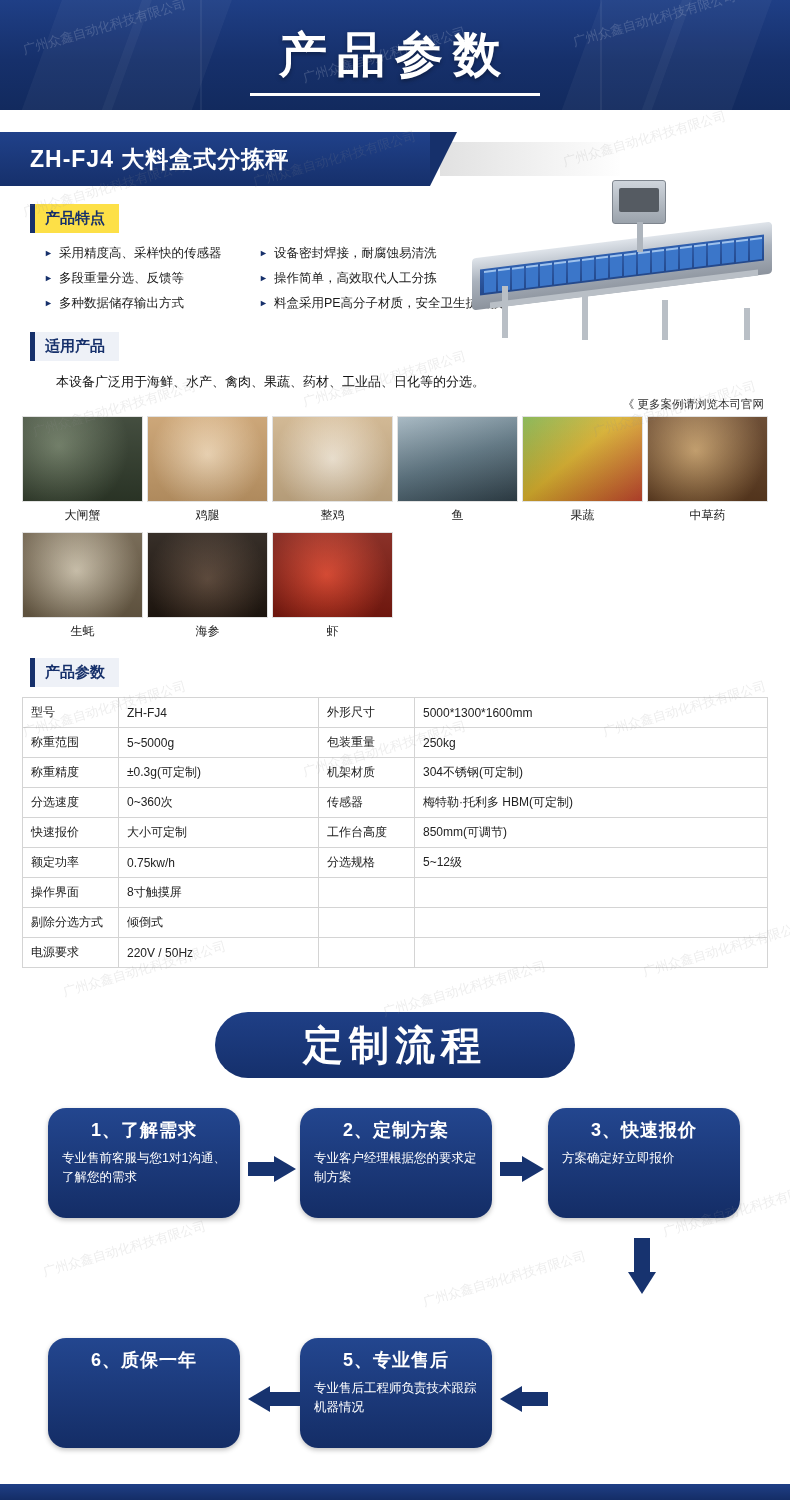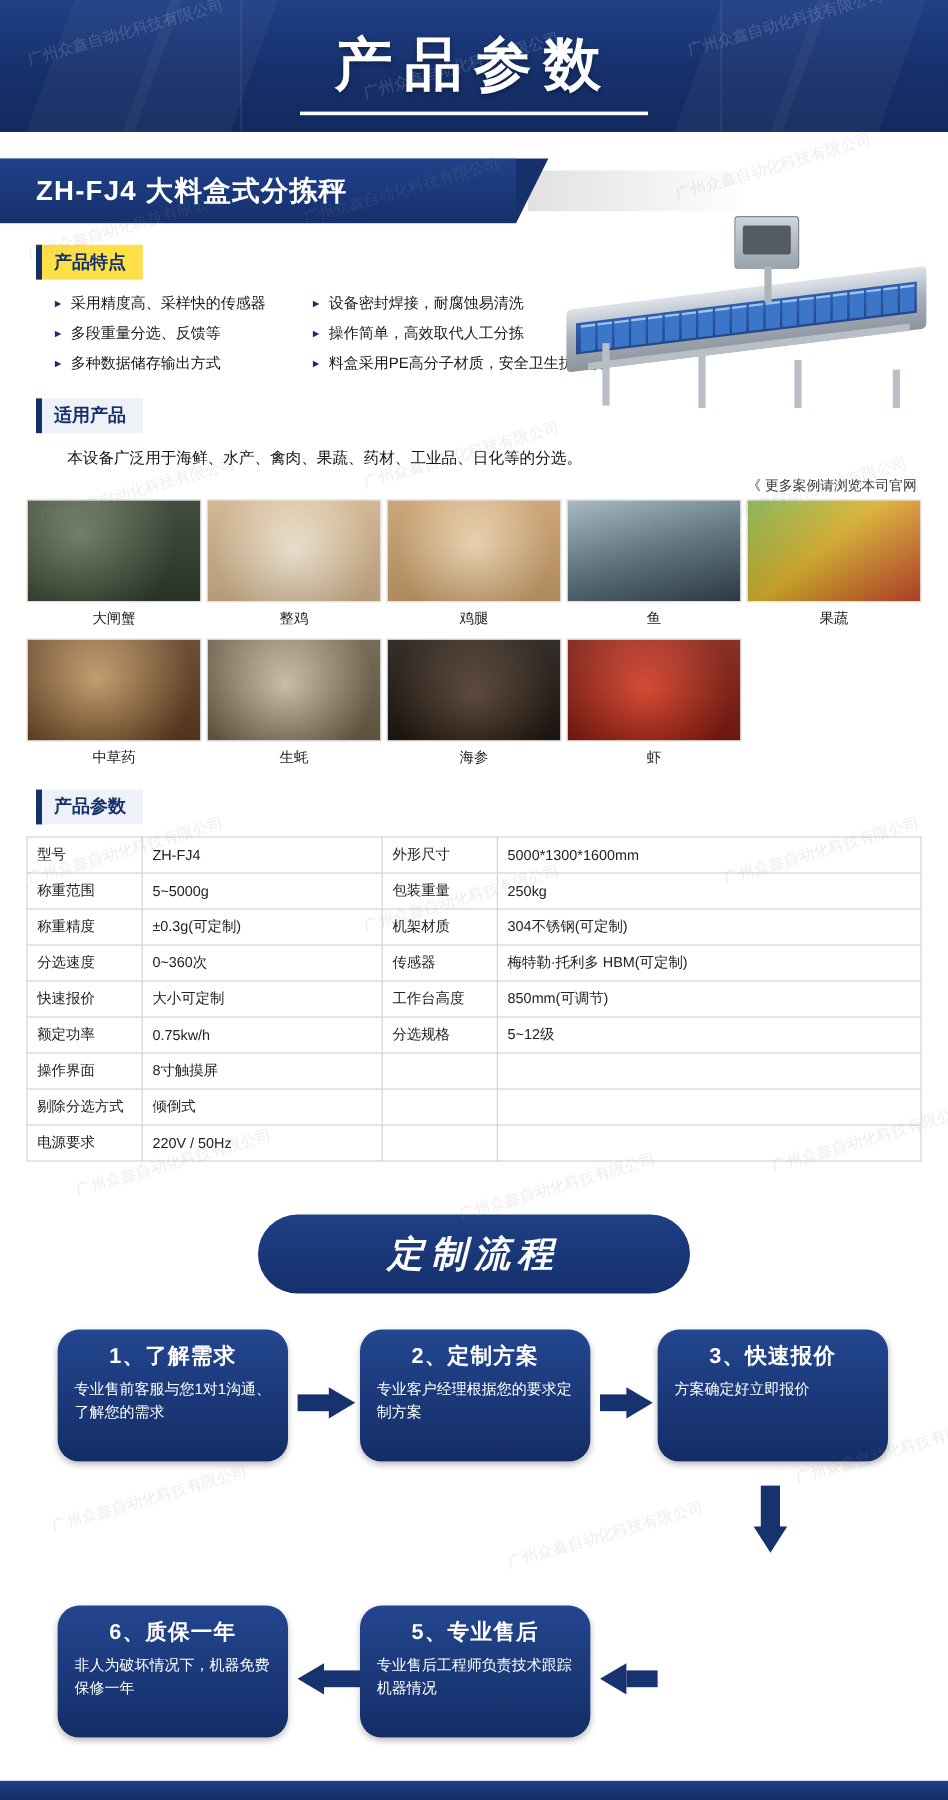--- a/index.html
+++ b/index.html
@@ -230,21 +230,21 @@
   
   .gallery-note {
     text-align: right;
     font-size: 11.5px;
     color: #333;
     margin: 6px 26px 4px 0;
   }
   .gallery {
     margin: 0 22px;
     display: grid;
-    grid-template-columns: repeat(5, 1fr);
+    grid-template-columns: repeat(6, 1fr);
     gap: 6px 4px;
   }
   .g-cell { width: 100%; }
   .g-img {
     width: 100%;
     height: 86px;
     border: 1px solid #e2e2e2;
     position: relative;
     overflow: hidden;
   }
@@ -295,27 +295,26 @@
     margin-top: 44px;
     display: flex;
     justify-content: center;
   }
   .flow-title {
     width: 360px;
     height: 66px;
     border-radius: 33px;
     background: linear-gradient(180deg,#1f3f86 0%, #15306c 100%);
     color: #fff;
-    font-size: 30px;
+    font-size: 40px;
     font-weight: bold;
     letter-spacing: 6px;
     display: flex;
     align-items: center;
     justify-content: center;
-    font-style: italic;
   }
 
   .flow {
     position: relative;
     margin-top: 30px;
     height: 390px;
   }
   .node {
     position: absolute;
     width: 192px;
@@ -451,26 +450,26 @@
     <div class="apply-text">本设备广泛用于海鲜、水产、禽肉、果蔬、药材、工业品、日化等的分选。</div>
   </div>
 
   <div class="gallery-note">《 更多案例请浏览本司官网</div>
   <div class="gallery">
     <div class="g-cell">
       <div class="g-img img-crab"></div>
       <div class="g-cap">大闸蟹</div>
     </div>
     <div class="g-cell">
+      <div class="g-img img-leg"></div>
+      <div class="g-cap">鸡腿</div>
+    </div>
+    <div class="g-cell">
       <div class="g-img img-chick"></div>
       <div class="g-cap">整鸡</div>
-    </div>
-    <div class="g-cell">
-      <div class="g-img img-leg"></div>
-      <div class="g-cap">鸡腿</div>
     </div>
     <div class="g-cell">
       <div class="g-img img-fish"></div>
       <div class="g-cap">鱼</div>
     </div>
     <div class="g-cell">
       <div class="g-img img-veg"></div>
       <div class="g-cap">果蔬</div>
     </div>
 
@@ -588,21 +587,20 @@
       <div class="ar-body" style="left:6px;top:0;width:16px;height:36px;"></div>
       <div class="ar-head" style="left:0;top:34px;border-left:14px solid transparent;border-right:14px solid transparent;border-top:22px solid #17336f;"></div>
     </div>
 
     <div class="node" style="left:300px; top:230px;">
       <div class="n-title">5、专业售后</div>
       <div class="n-desc">专业售后工程师负责技术跟踪机器情况</div>
     </div>
     <div class="node" style="left:48px; top:230px;">
       <div class="n-title">6、质保一年</div>
-      <div class="n-desc">非人为破坏情况下，机器免费保修一年</div>
     </div>
 
     <div style="position:absolute;left:500px;top:278px;">
       <div class="ar-body" style="left:22px;top:6px;width:26px;height:14px;"></div>
       <div class="ar-head" style="left:0;top:0;border-top:13px solid transparent;border-bottom:13px solid transparent;border-right:22px solid #17336f;"></div>
     </div>
     <div style="position:absolute;left:248px;top:278px;">
       <div class="ar-body" style="left:22px;top:6px;width:30px;height:14px;"></div>
       <div class="ar-head" style="left:0;top:0;border-top:13px solid transparent;border-bottom:13px solid transparent;border-right:22px solid #17336f;"></div>
     </div>

